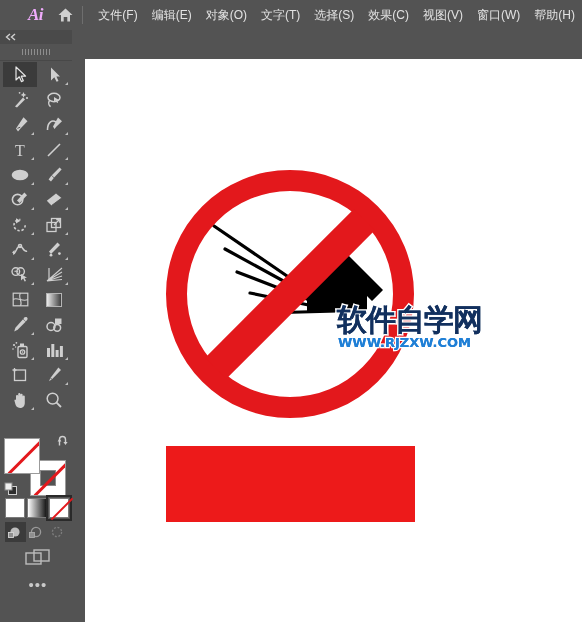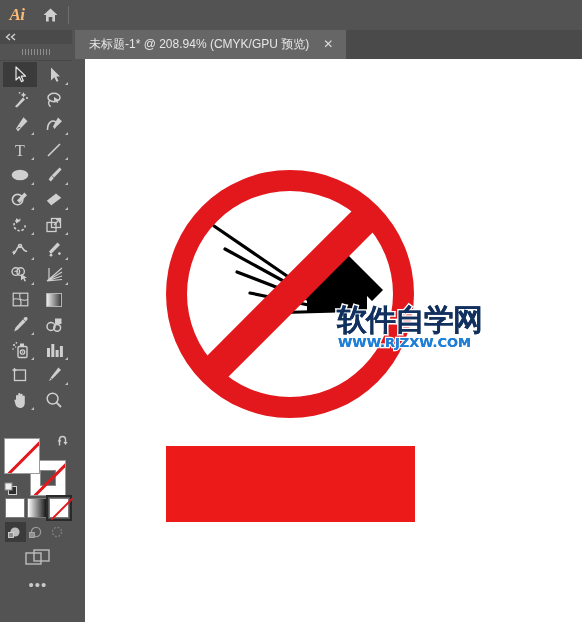--- a/index.html
+++ b/index.html
@@ -11,22 +11,22 @@
   }
   .app{position:relative;width:582px;height:622px;}
 
   
   .menubar{
     position:absolute;left:0;top:0;width:582px;height:30px;
     background:#535353;display:flex;align-items:center;
   }
   .ai-logo{
     width:34px;height:30px;display:flex;align-items:center;justify-content:center;
-    color:#fdba74;font-size:17px;font-weight:bold;font-style:italic;
-    font-family:"Liberation Serif","DejaVu Serif",serif;letter-spacing:-0.5px;
+    color:#f0abfc;font-size:17px;font-weight:bold;font-style:italic;
+    font-family:"Liberation Serif","DejaVu Serif",serif;letter-spacing:-0.5px;padding-left:20px;
   }
   .home-btn{
     width:32px;height:30px;display:flex;align-items:center;justify-content:center;
   }
   .menu-sep{width:1px;height:18px;background:#6e6e6e;margin:0 4px 0 2px;}
   .menu-items{display:flex;align-items:center;margin-left:4px;}
   .menu-item{
     color:#e2e2e2;font-size:12px;padding:5px 7px;white-space:nowrap;
     line-height:16px;
   }
@@ -174,28 +174,33 @@
 <div class="app">
 
   <div class="menubar">
     <div class="ai-logo">Ai</div>
     <div class="home-btn">
       <svg width="17" height="16" viewBox="0 0 17 16" aria-hidden="true">
         <path d="M8.5 1.5 L15.5 8 L13 8 L13 14.5 L10.3 14.5 L10.3 10 L6.7 10 L6.7 14.5 L4 14.5 L4 8 L1.5 8 Z" fill="#cfcfcf"></path>
       </svg>
     </div>
     <div class="menu-sep"></div>
+    <div class="menu-items">
+      <div class="menu-item">文件(F)</div>
+      <div class="menu-item">编辑(E)</div>
+      <div class="menu-item">对象(O)</div>
+      <div class="menu-item">文字(T)</div>
+      <div class="menu-item">选择(S)</div>
+      <div class="menu-item">效果(C)</div>
+      <div class="menu-item">视图(V)</div>
+      <div class="menu-item">窗口(W)</div>
+      <div class="menu-item">帮助(H)</div>
+    </div>
   </div>
 
-  <div class="tabbar">
-    <div class="tab">
-      <span class="tab-label">未标题-1* @ 208.94% (CMYK/GPU 预览)</span>
-      <span class="tab-close">✕</span>
-    </div>
-  </div>
 
   <div class="leftrail">
 
     <div class="rail-collapse">
       <svg width="12" height="8" viewBox="0 0 12 8" aria-hidden="true">
         <path d="M5 1 L1.5 4 L5 7" fill="none" stroke="#cfcfcf" stroke-width="1.4"></path>
         <path d="M10 1 L6.5 4 L10 7" fill="none" stroke="#cfcfcf" stroke-width="1.4"></path>
       </svg>
     </div>
 

